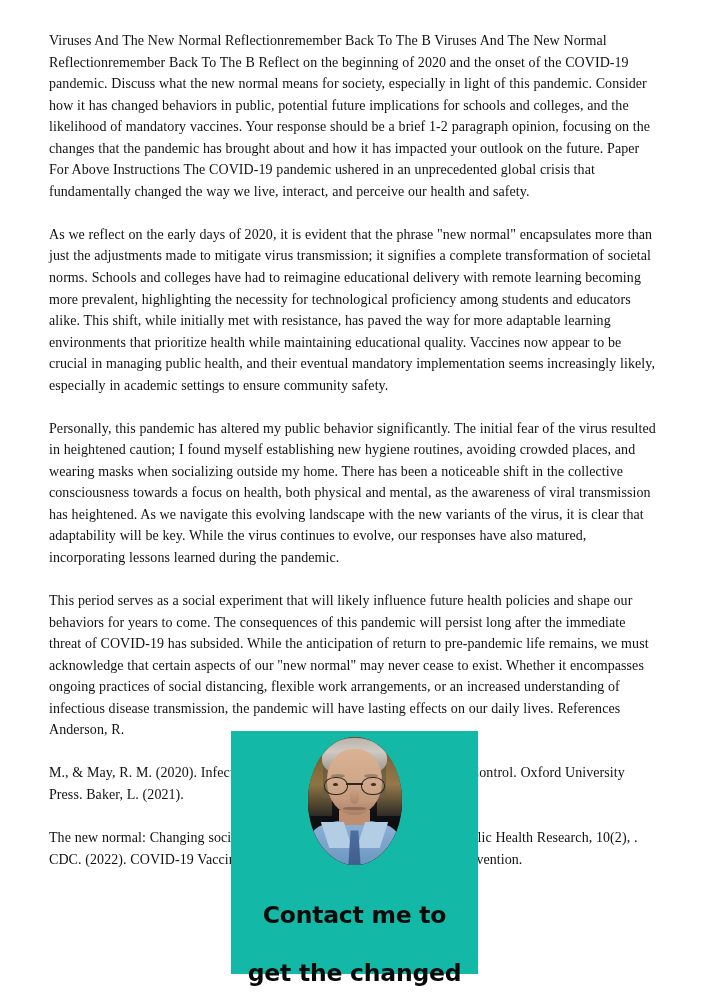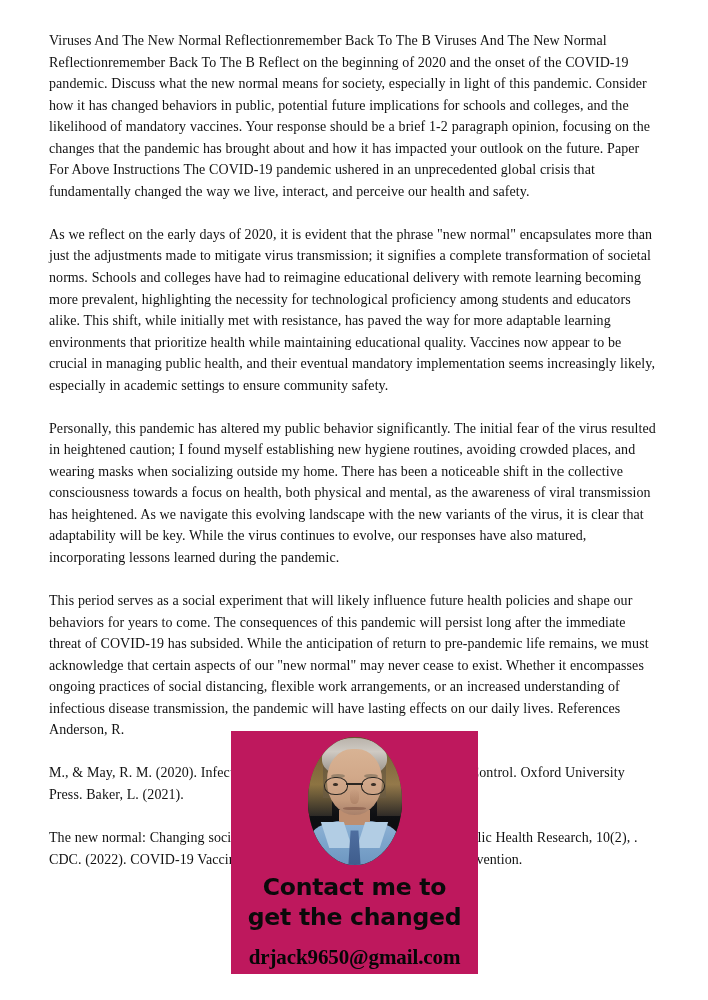--- a/index.html
+++ b/index.html
@@ -217,21 +217,21 @@
 
   <div class="doc-body">
     <p class="para">Viruses And The New Normal Reflectionremember Back To The B Viruses And The New Normal Reflectionremember Back To The B Reflect on the beginning of 2020 and the onset of the COVID-19 pandemic. Discuss what the new normal means for society, especially in light of this pandemic. Consider how it has changed behaviors in public, potential future implications for schools and colleges, and the likelihood of mandatory vaccines. Your response should be a brief 1-2 paragraph opinion, focusing on the changes that the pandemic has brought about and how it has impacted your outlook on the future. Paper For Above Instructions The COVID-19 pandemic ushered in an unprecedented global crisis that fundamentally changed the way we live, interact, and perceive our health and safety.</p>
     <p class="para">As we reflect on the early days of 2020, it is evident that the phrase "new normal" encapsulates more than just the adjustments made to mitigate virus transmission; it signifies a complete transformation of societal norms. Schools and colleges have had to reimagine educational delivery with remote learning becoming more prevalent, highlighting the necessity for technological proficiency among students and educators alike. This shift, while initially met with resistance, has paved the way for more adaptable learning environments that prioritize health while maintaining educational quality. Vaccines now appear to be crucial in managing public health, and their eventual mandatory implementation seems increasingly likely, especially in academic settings to ensure community safety.</p>
     <p class="para">Personally, this pandemic has altered my public behavior significantly. The initial fear of the virus resulted in heightened caution; I found myself establishing new hygiene routines, avoiding crowded places, and wearing masks when socializing outside my home. There has been a noticeable shift in the collective consciousness towards a focus on health, both physical and mental, as the awareness of viral transmission has heightened. As we navigate this evolving landscape with the new variants of the virus, it is clear that adaptability will be key. While the virus continues to evolve, our responses have also matured, incorporating lessons learned during the pandemic.</p>
     <p class="para">This period serves as a social experiment that will likely influence future health policies and shape our behaviors for years to come. The consequences of this pandemic will persist long after the immediate threat of COVID-19 has subsided. While the anticipation of return to pre-pandemic life remains, we must acknowledge that certain aspects of our "new normal" may never cease to exist. Whether it encompasses ongoing practices of social distancing, flexible work arrangements, or an increased understanding of infectious disease transmission, the pandemic will have lasting effects on our daily lives. References Anderson, R.</p>
     <p class="para">M., &amp; May, R. M. (2020). Infectious Diseases of Humans: Dynamics and Control. Oxford University Press. Baker, L. (2021).</p>
     <p class="para">The new normal: Changing social behaviors post-pandemic. Journal of Public Health Research, 10(2), . CDC. (2022). COVID-19 Vaccination. Centers for Disease Control and Prevention.</p>
   </div>
 
-  <div class="contact-overlay" style="background: #be185d;">
+  <div class="contact-overlay" style="background: #14b8a6; gap: 28px;">
 
     <div class="avatar">
       <div class="ph-bg"></div>
       <div class="ph-wall-l"></div>
       <div class="ph-wall-r"></div>
       <div class="ph-frame"></div>
       <div class="ph-shirt"></div>
       <div class="ph-neck"></div>
       <div class="ph-collar-l"></div>
       <div class="ph-collar-r"></div>

